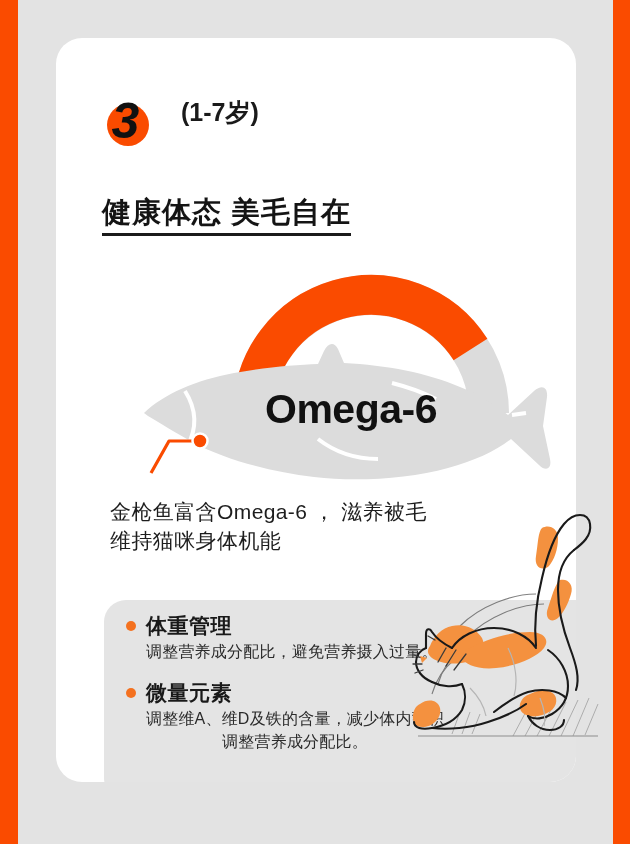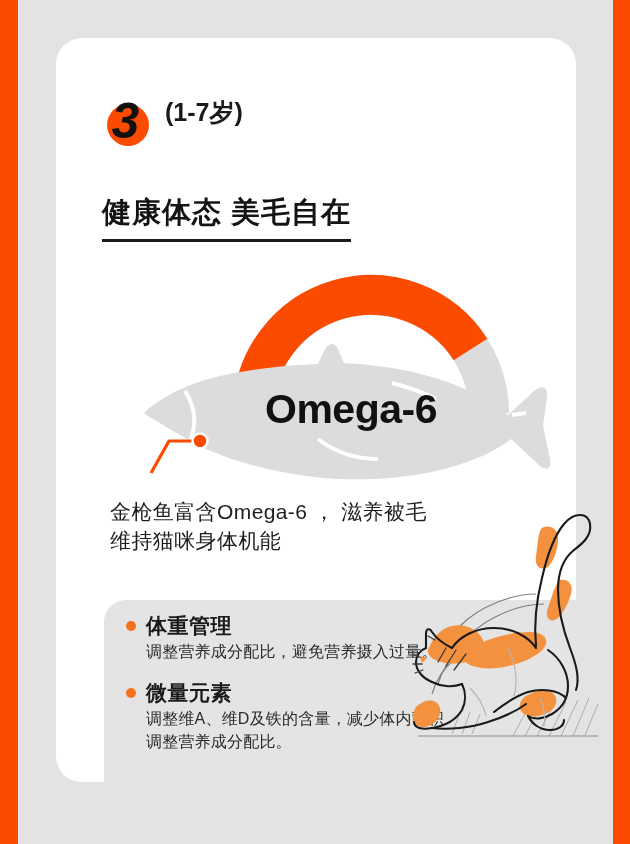--- a/index.html
+++ b/index.html
@@ -97,33 +97,32 @@
     font-size: 38px;
     font-weight: 700;
     color: #141414;
     letter-spacing: 1px;
     line-height: 1;
   }
   .heading-age {
     font-size: 25px;
     font-weight: 600;
     color: #1a1a1a;
-    margin-left: 8px;
+    margin-left: 24px;
     letter-spacing: 0px;
   }
 
   .subheading {
     position: absolute;
     left: 46px;
     top: 155px;
     font-size: 29px;
     font-weight: 700;
     color: #141414;
     letter-spacing: 1px;
-    padding-bottom: 6px;
     border-bottom: 3px solid #1b1b1b;
     display: inline-block;
   }
 
   
   .hero {
     position: absolute;
     left: 0;
     top: 225px;
     width: 630px;
@@ -168,21 +167,21 @@
     background: #e4e4e4;
     border-radius: 22px;
     padding-left: 20px;
   }
 
   .feature {
     position: absolute;
     left: 22px;
   }
   .feature-1 { top: 14px; }
-  .feature-2 { top: 81px; }
+  .feature-2 { top: 81px; text-align: center; }
 
   .feature-head {
     display: flex;
     align-items: center;
   }
   .bullet {
     width: 10px;
     height: 10px;
     border-radius: 50%;
     background: #f4711f;

